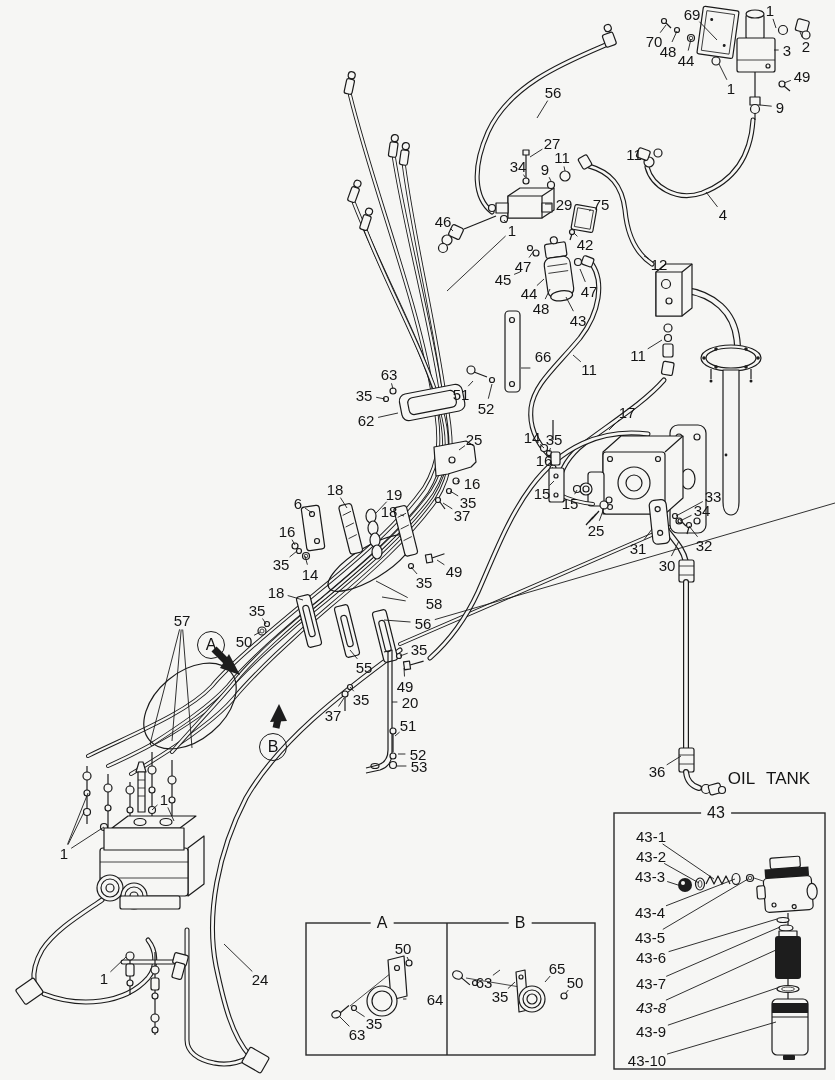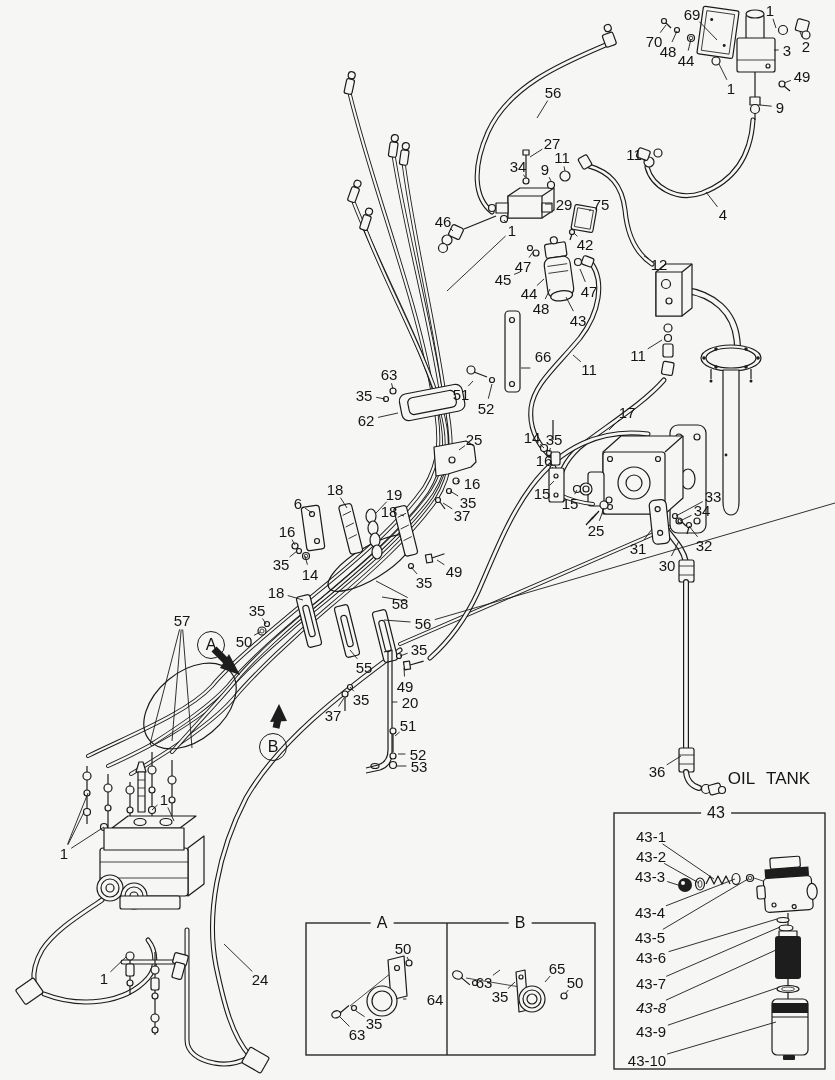--- a/index.html
+++ b/index.html
@@ -709,21 +709,21 @@
     <div class="co" style="left: 713px; top: 496px;">33</div>
     <div class="co" style="left: 702px; top: 510px;">34</div>
     <div class="co" style="left: 704px; top: 545px;">32</div>
     <div class="co" style="left: 638px; top: 548px;">31</div>
     <div class="co" style="left: 667px; top: 565px;">30</div>
     <div class="co" style="left: 657px; top: 771px;">36</div>
     <div class="co" style="left: 276px; top: 592px;">18</div>
     <div class="co" style="left: 182px; top: 620px;">57</div>
     <div class="co" style="left: 257px; top: 610px;">35</div>
     <div class="co" style="left: 244px; top: 641px;">50</div>
-    <div class="co" style="left: 400px; top: 603px;">58</div>
+    <div class="co" style="left: 434px; top: 603px;">58</div>
     <div class="co" style="left: 423px; top: 623px;">56</div>
     <div class="co" style="left: 364px; top: 667px;">55</div>
     <div class="co" style="left: 419px; top: 649px;">35</div>
     <div class="co" style="left: 405px; top: 686px;">49</div>
     <div class="co" style="left: 333px; top: 715px;">37</div>
     <div class="co" style="left: 361px; top: 699px;">35</div>
     <div class="co" style="left: 410px; top: 702px;">20</div>
     <div class="co" style="left: 408px; top: 725px;">51</div>
     <div class="co" style="left: 418px; top: 754px;">52</div>
     <div class="co" style="left: 419px; top: 766px;">53</div>

